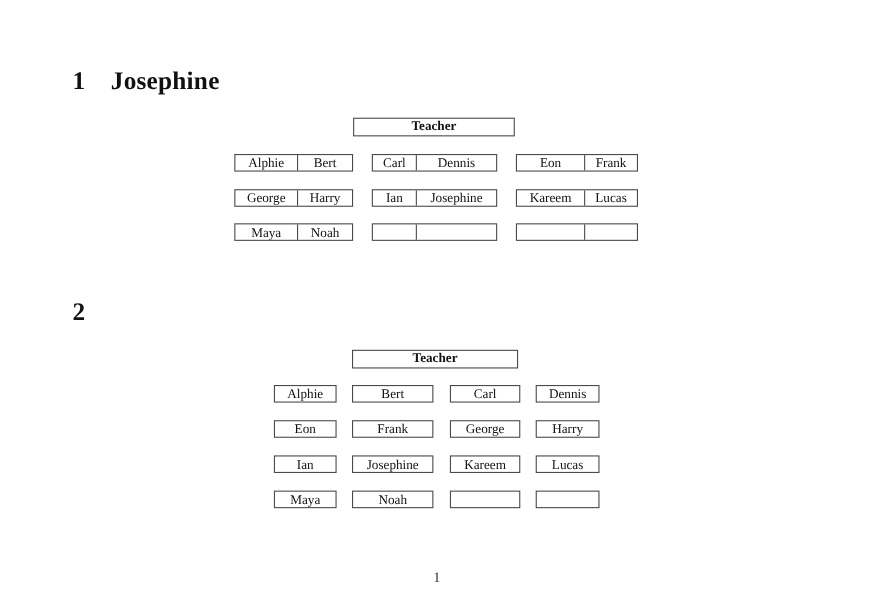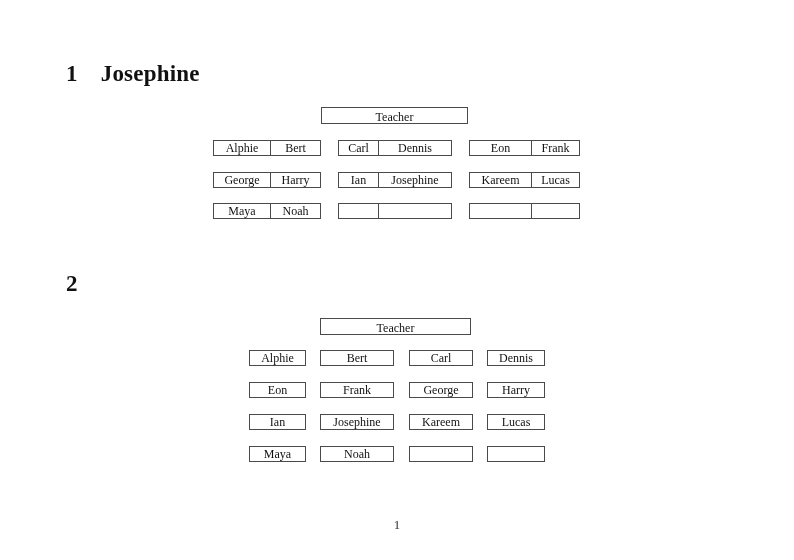--- a/index.html
+++ b/index.html
@@ -25,25 +25,26 @@
   }
   .h-classical { top: 62px; }
   .h-distributed { top: 272px; }
 
   .box {
     position: absolute;
     box-sizing: border-box;
     border: 1px solid #4a4a4a;
     background: #ffffff;
     display: flex;
-    align-items: flex-end;
+    align-items: flex-start;
     justify-content: center;
     font-size: 12px;
     line-height: 12px;
     color: #111111;
+    font-weight: bold;
   }
   .t-classical   { left: 321px; top: 107px; width: 147px; height: 17px; }
   .t-distributed { left: 320px; top: 318px; width: 151px; height: 17px; }
 
   .desk {
     position: absolute;
     box-sizing: border-box;
     border: 1px solid #4a4a4a;
     background: #ffffff;
     display: flex;

